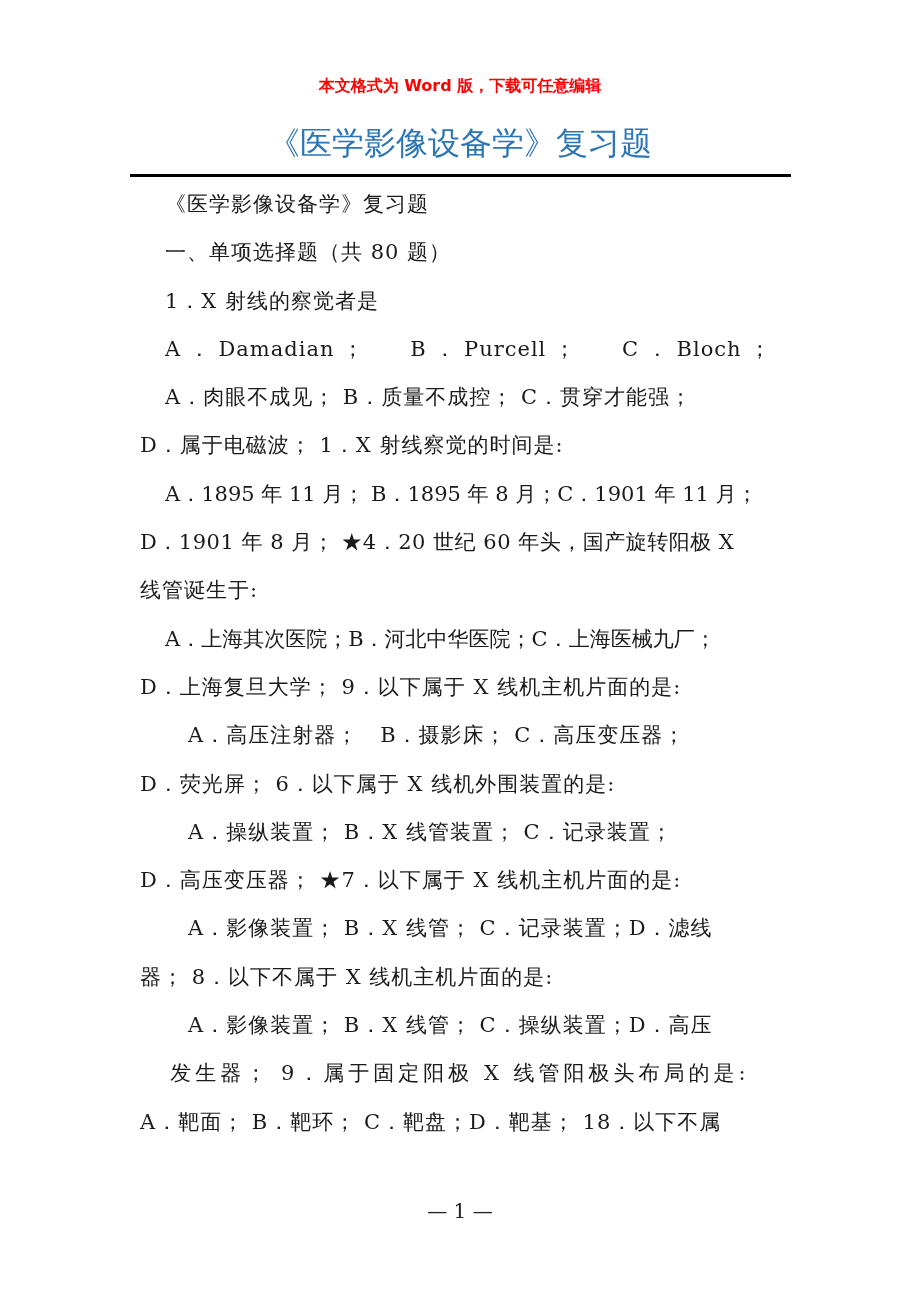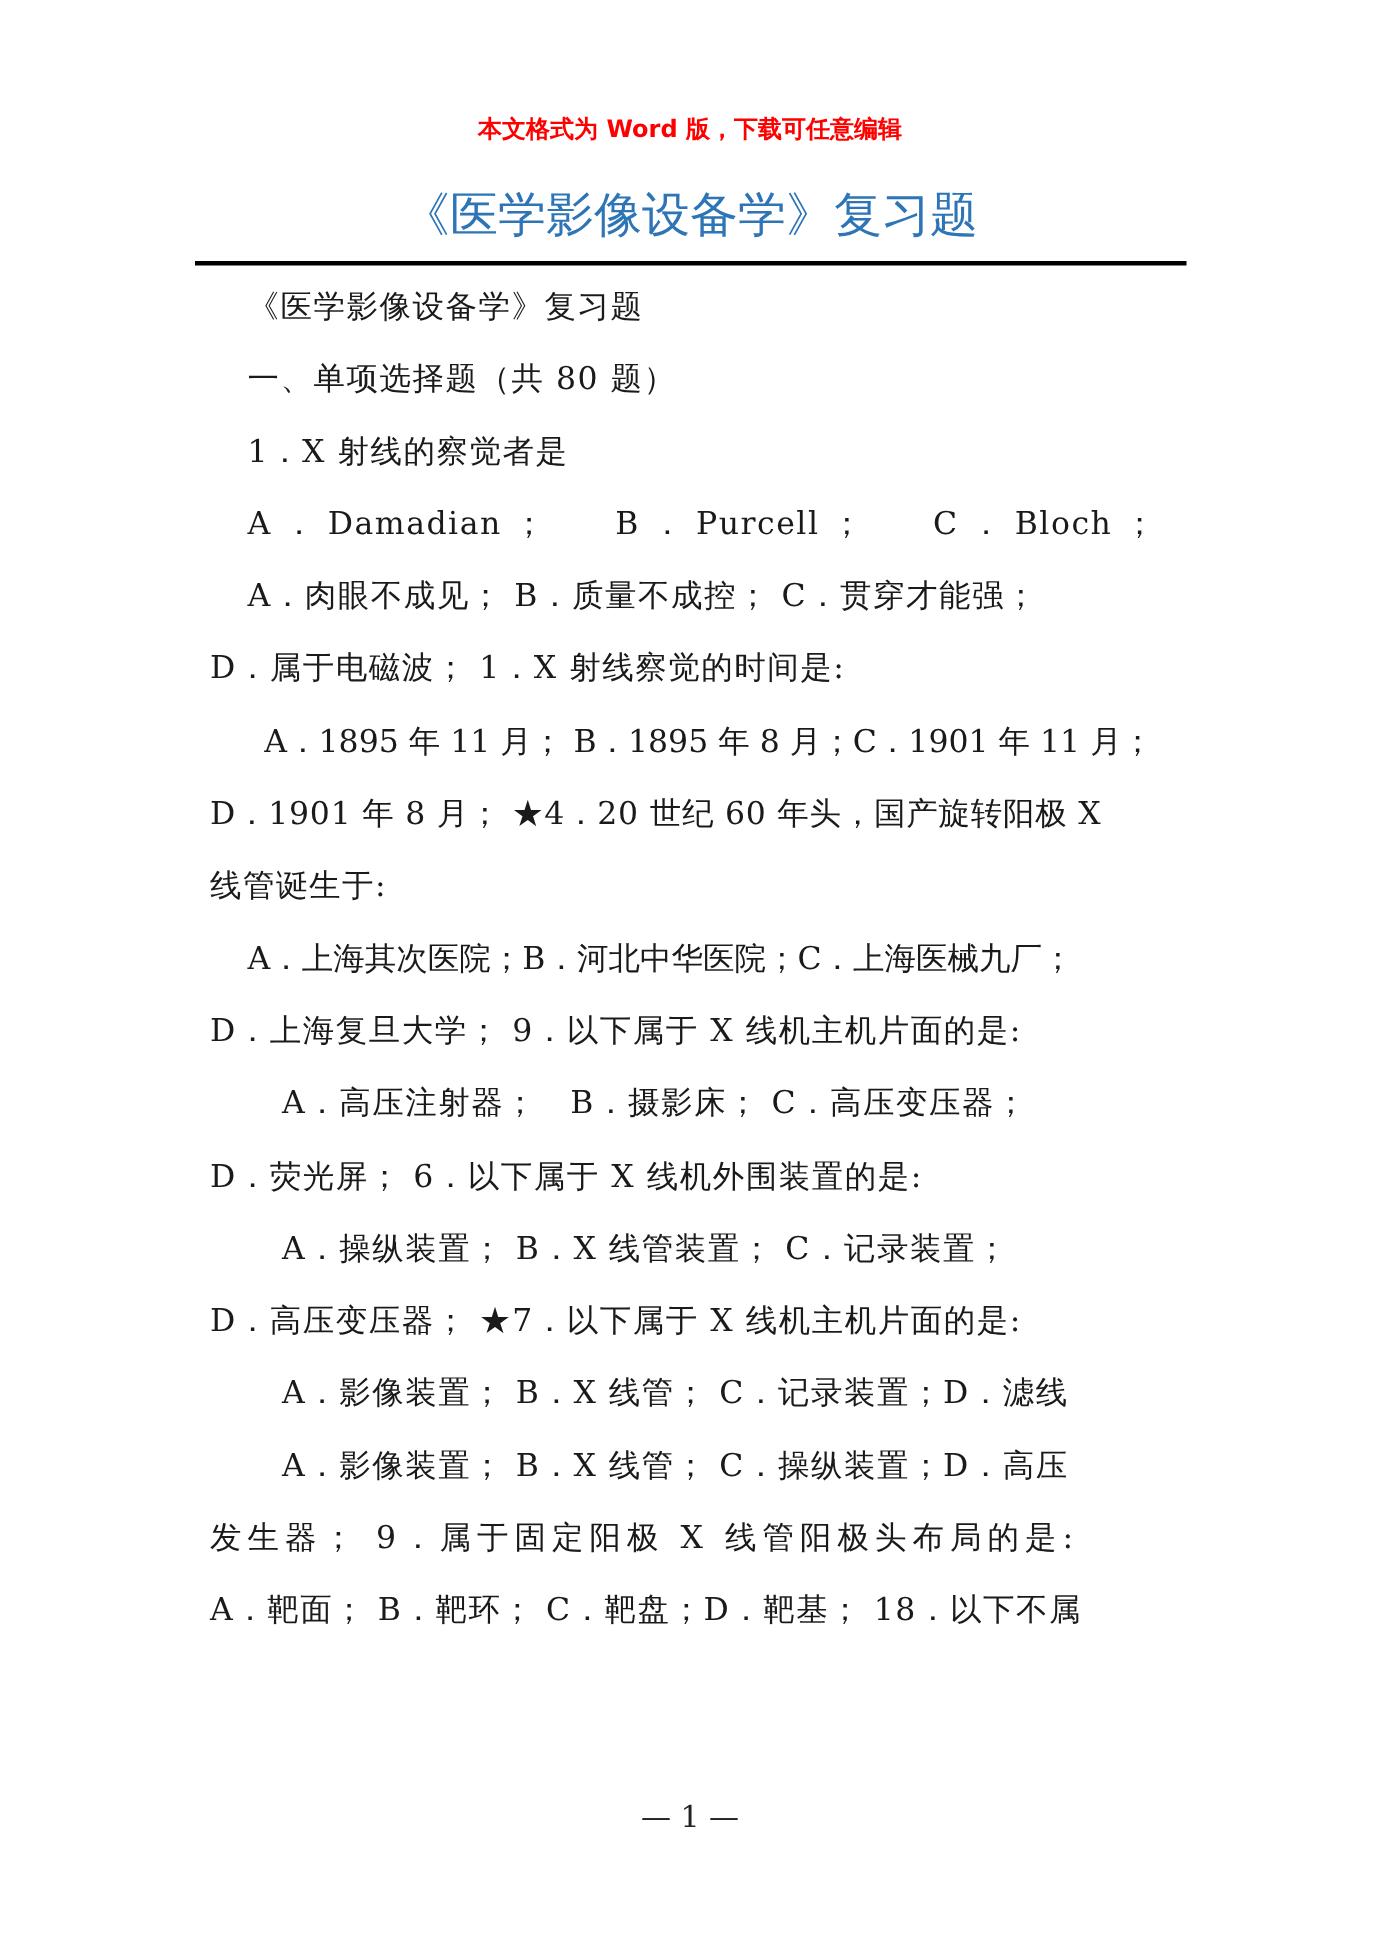--- a/index.html
+++ b/index.html
@@ -81,28 +81,29 @@
 <div class="doc-title">《医学影像设备学》复习题</div>
 <div class="rule"></div>
 
 <div class="body-text">
   <div class="line ind1">《医学影像设备学》复习题</div>
   <div class="line ind1">一、单项选择题（共 80 题）</div>
   <div class="line ind1">1．X 射线的察觉者是</div>
   <div class="line ind1" style="white-space:pre;">A ． Damadian ；      B ． Purcell ；      C ． Bloch ；</div>
   <div class="line ind1">A．肉眼不成见； B．质量不成控； C．贯穿才能强；</div>
   <div class="line">D．属于电磁波； 1．X 射线察觉的时间是:</div>
-  <div class="line ind1" style="letter-spacing:0;text-align:center;">A．1895 年 11 月； B．1895 年 8 月；C．1901 年 11 月；</div>
+  <div class="line ind1" style="letter-spacing:0;">A．1895 年 11 月； B．1895 年 8 月；C．1901 年 11 月；</div>
   <div class="line" style="letter-spacing:0.5px;">D．1901 年 8 月； ★4．20 世纪 60 年头，国产旋转阳极 X</div>
   <div class="line">线管诞生于:</div>
   <div class="line ind1" style="letter-spacing:0;">A．上海其次医院；B．河北中华医院；C．上海医械九厂；</div>
   <div class="line">D．上海复旦大学； 9．以下属于 X 线机主机片面的是:</div>
   <div class="line ind2" style="white-space:pre;">A．高压注射器；　B．摄影床； C．高压变压器；</div>
   <div class="line">D．荧光屏； 6．以下属于 X 线机外围装置的是:</div>
   <div class="line ind2">A．操纵装置； B．X 线管装置； C．记录装置；</div>
   <div class="line">D．高压变压器； ★7．以下属于 X 线机主机片面的是:</div>
   <div class="line ind2">A．影像装置； B．X 线管； C．记录装置；D．滤线</div>
+  <div class="line">器； 8．以下不属于 X 线机主机片面的是:</div>
   <div class="line ind2">A．影像装置； B．X 线管； C．操纵装置；D．高压</div>
-  <div class="line" style="letter-spacing:4px;">发生器； 9．属于固定阳极 X 线管阳极头布局的是:</div>
+  <div class="line" style="letter-spacing:4px;text-align:center;">发生器； 9．属于固定阳极 X 线管阳极头布局的是:</div>
   <div class="line">A．靶面； B．靶环； C．靶盘；D．靶基； 18．以下不属</div>
 </div>
 
 <div class="page-num">— 1 —</div>
 
 </body></html>

